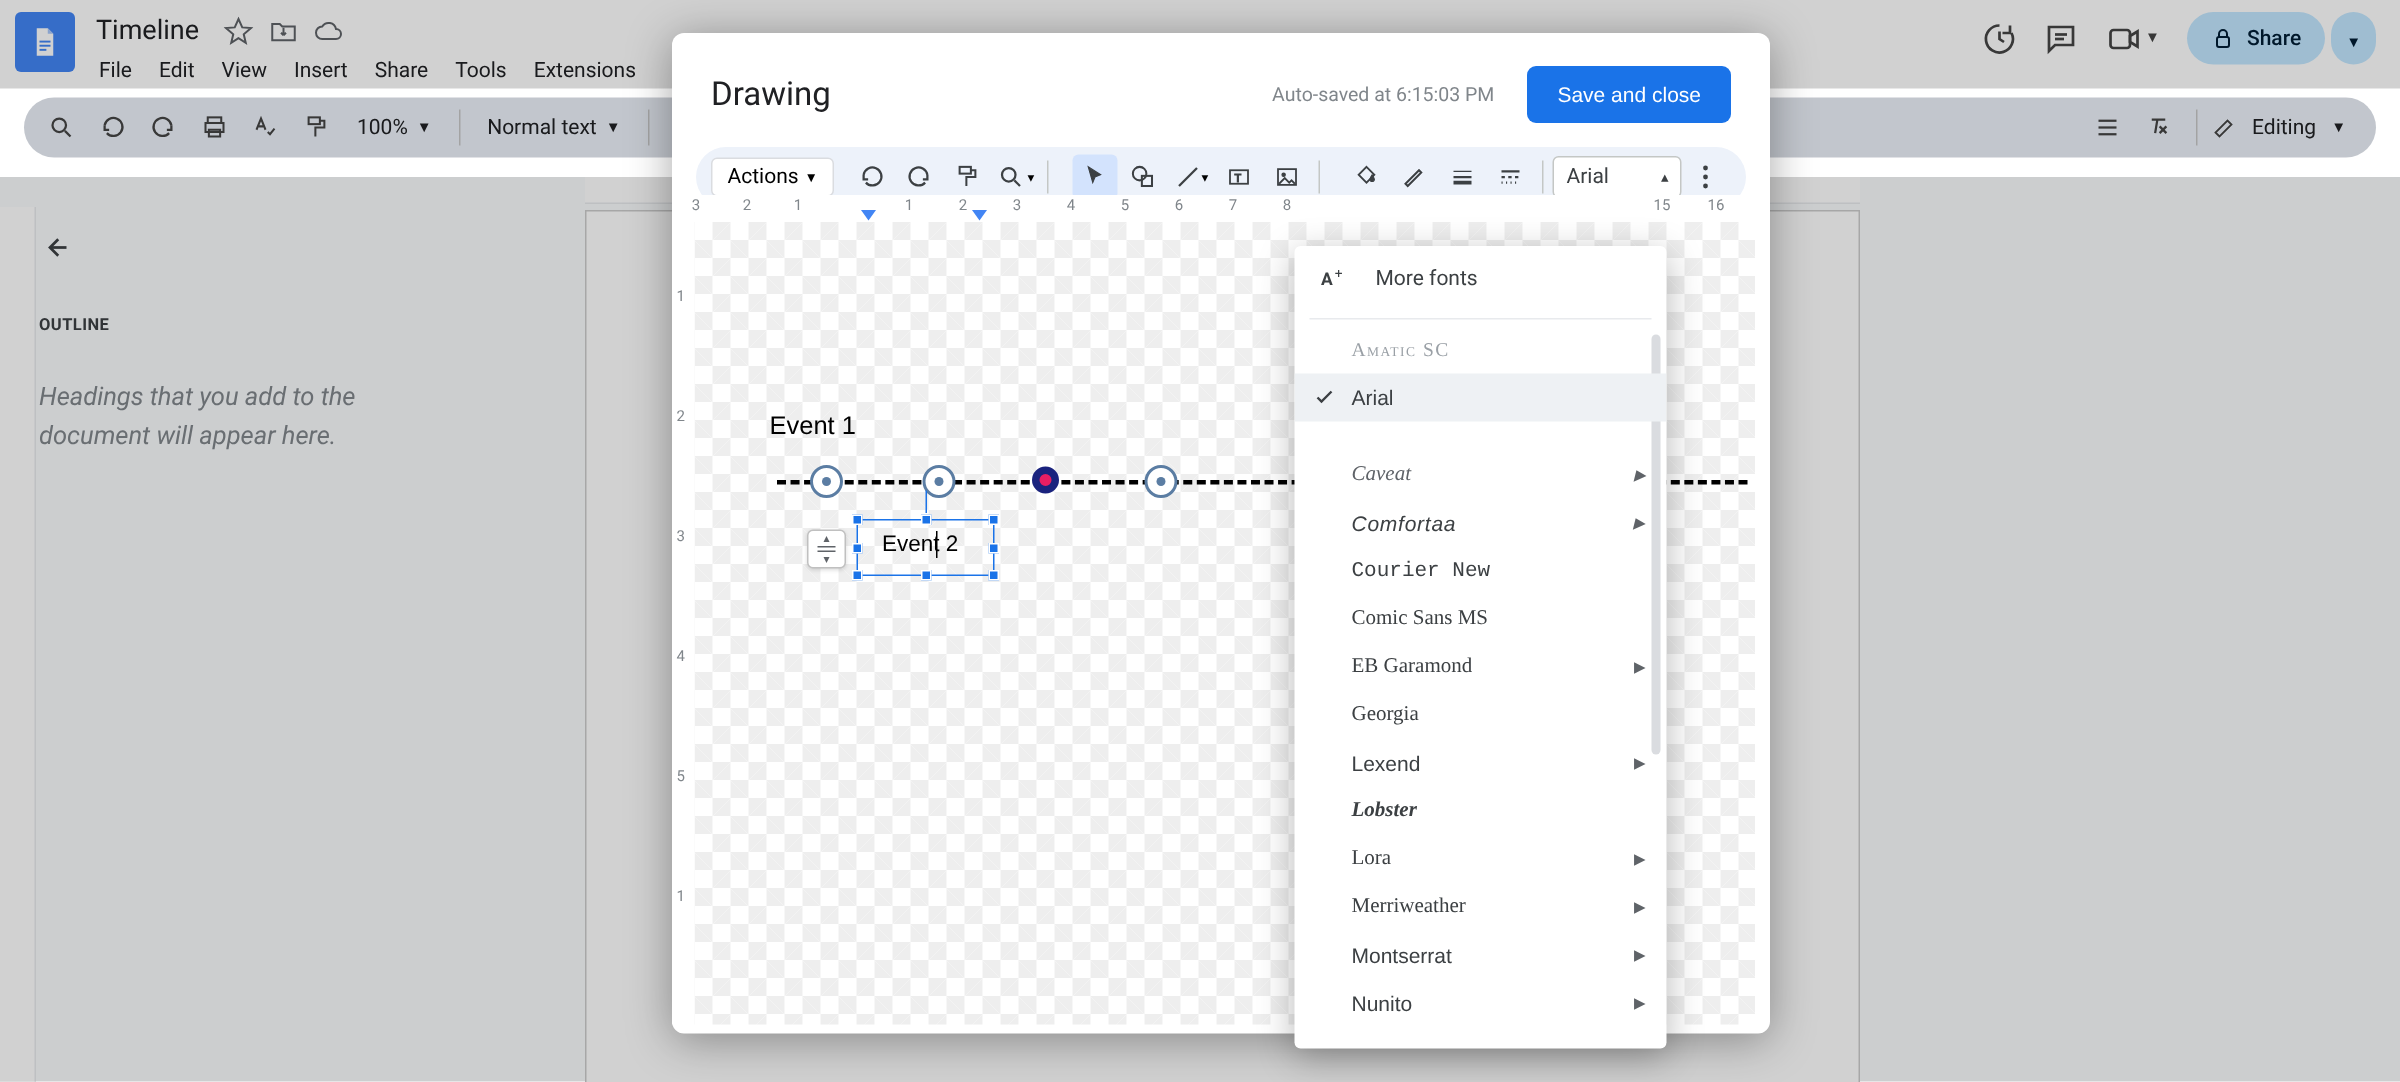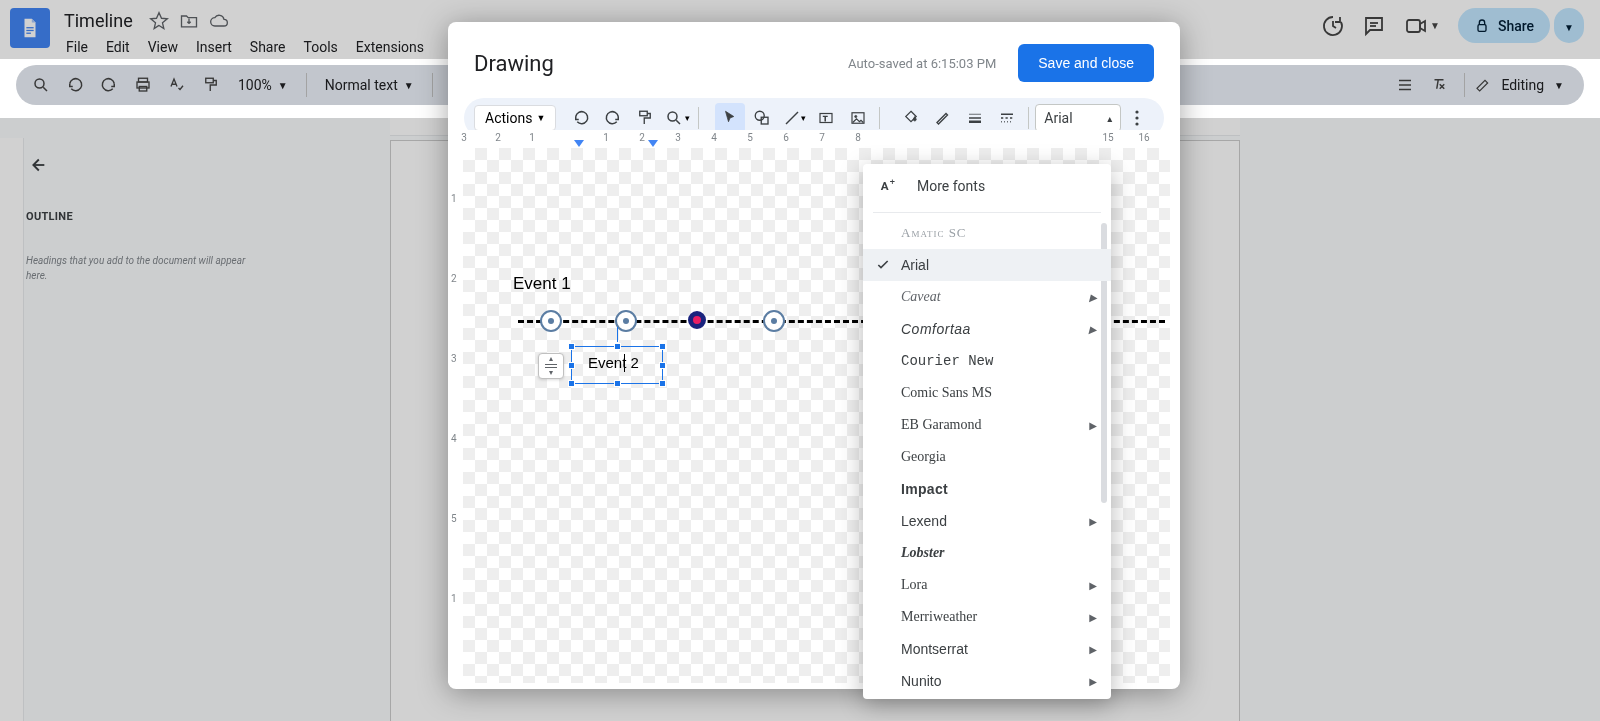--- a/index.html
+++ b/index.html
@@ -23,21 +23,21 @@
   .tbtn { width: 30px; height: 30px; display:flex; align-items:center; justify-content:center; border-radius: 4px;}
   .tbtn svg { width:18px; height:18px; fill:#444; }
   .tsel { font-size:14px; color:#202124; padding:0 8px; display:flex; align-items:center; gap:6px; }
   .tsep { width:1px; height:24px; background:#c7c7c7; margin: 0 6px;}
   .editing-pill { margin-left:auto; display:flex; align-items:center; gap:10px; font-size:14px; color:#202124; padding-right: 10px;}
   .docs-body { position:absolute; top:118px; left:0; right:0; bottom:0; background:#f9fbfd; }
   .vruler { position:absolute; left:0; top:20px; bottom:0; width:24px; background:#fff; border-right:1px solid #e8eaed;}
   .hruler-bg { position:absolute; left: 390px; right: 360px; top:0; height:18px; background:#fff; border-bottom:1px solid #e8eaed; font-size:10px; color:#80868b; display:flex; align-items:center; justify-content:space-around;}
   .outline-panel { position:absolute; left:26px; top: 36px; width: 320px; }
   .outline-title { font-size:11px; font-weight:700; color:#3c4043; text-transform:uppercase; margin-top:30px; letter-spacing:0.3px;}
-  .outline-hint { font-size:10px; color:#80868b; font-style:italic; margin-top:30px; line-height:1.5; max-width: 240px;}
+  .outline-hint { font-size:17px; color:#80868b; font-style:italic; margin-top:30px; line-height:1.5; max-width: 240px;}
   .page { position:absolute; left:390px; top:22px; width: 850px; height: 680px; background:#fff; border:1px solid #ccc;}
 
   
   .modal { position:absolute; left:448px; top:22px; width:732px; height:667px; background:#fff; border-radius:8px; box-shadow: 0 4px 30px rgba(0,0,0,0.35); overflow:hidden; z-index:50;}
   .dlg-head { display:flex; align-items:center; padding: 22px 26px 10px 26px; }
   .dlg-title { font-size:22px; color:#202124; }
   .dlg-saved { margin-left:auto; font-size:13px; color:#80868b; margin-right: 22px;}
   .save-close { background:#1a73e8; color:#fff; font-size:14px; font-weight:500; border:none; border-radius:6px; padding: 11px 20px;}
   .draw-toolbar { margin: 6px 16px 0 16px; background:#edf2fa; border-radius: 24px; height:40px; display:flex; align-items:center; padding: 0 10px;}
   .actions-btn { background:#fff; border:1px solid #dadce0; border-radius:4px; font-size:14px; padding:4px 10px; display:flex; align-items:center; gap:4px;}
@@ -90,21 +90,21 @@
   .font-sep { height:1px; background:#e8eaed; margin: 4px 10px;}
   .font-list { position:relative; height: calc(100% - 54px); overflow:hidden;}
   .font-item { display:flex; align-items:center; height:32px; padding:0 16px 0 38px; font-size:14px; color:#3c4043; position:relative;}
   .font-item.selected { background:#eef1f4;}
   .font-item .chk { position:absolute; left:12px; top:8px; width:16px; height:16px;}
   .font-item .sub-arrow { position:absolute; right:14px; font-size:10px; color:#5f6368;}
   .font-scroll { position:absolute; right:4px; top:6px; width:6px; height:280px; background:#dadce0; border-radius:3px;}
   
   .ff-amatic { font-family: 'Brush Script MT', cursive; font-variant: small-caps; letter-spacing:1px; color:#9aa0a6; font-size:13px;}
   .ff-arial { font-family: Arial;}
-  .ff-caveat { font-family: 'Segoe Script', 'Comic Sans MS', cursive; font-style:italic; color:#5f6368;}
+  .ff-caveat { font-family: 'Segoe Script', 'Comic Sans MS', cursive; font-style:italic; color:#5f6368;margin-top:20px;}
   .ff-comfortaa { font-family: 'Trebuchet MS', sans-serif; letter-spacing:0.5px;font-style:italic;}
   .ff-comic { font-family: 'Comic Sans MS', cursive;}
   .ff-courier { font-family: 'Courier New', monospace;}
   .ff-garamond { font-family: Garamond, 'Times New Roman', serif;}
   .ff-georgia { font-family: Georgia, serif;}
   .ff-impact { font-family: Impact, 'Arial Black', sans-serif; font-weight:700; letter-spacing:0.3px;}
   .ff-lexend { font-family: Verdana, sans-serif;}
   .ff-lobster { font-family: 'Brush Script MT', cursive; font-weight:700; font-style:italic;}
   .ff-lora { font-family: 'Times New Roman', serif;}
   .ff-merri { font-family: Georgia, serif; align-items: center; }
@@ -488,23 +488,20 @@
       <div class="font-item  ff-comic">
         <span>Comic Sans MS</span>
       </div>
       <div class="font-item  ff-garamond">
         <span>EB Garamond</span>
         <span class="sub-arrow">▶</span>
       </div>
       <div class="font-item  ff-georgia">
         <span>Georgia</span>
       </div>
-      <div class="font-item  ff-impact">
-        <span>Impact</span>
-      </div>
       <div class="font-item  ff-lexend">
         <span>Lexend</span>
         <span class="sub-arrow">▶</span>
       </div>
       <div class="font-item  ff-lobster">
         <span>Lobster</span>
       </div>
       <div class="font-item  ff-lora">
         <span>Lora</span>
         <span class="sub-arrow">▶</span>

